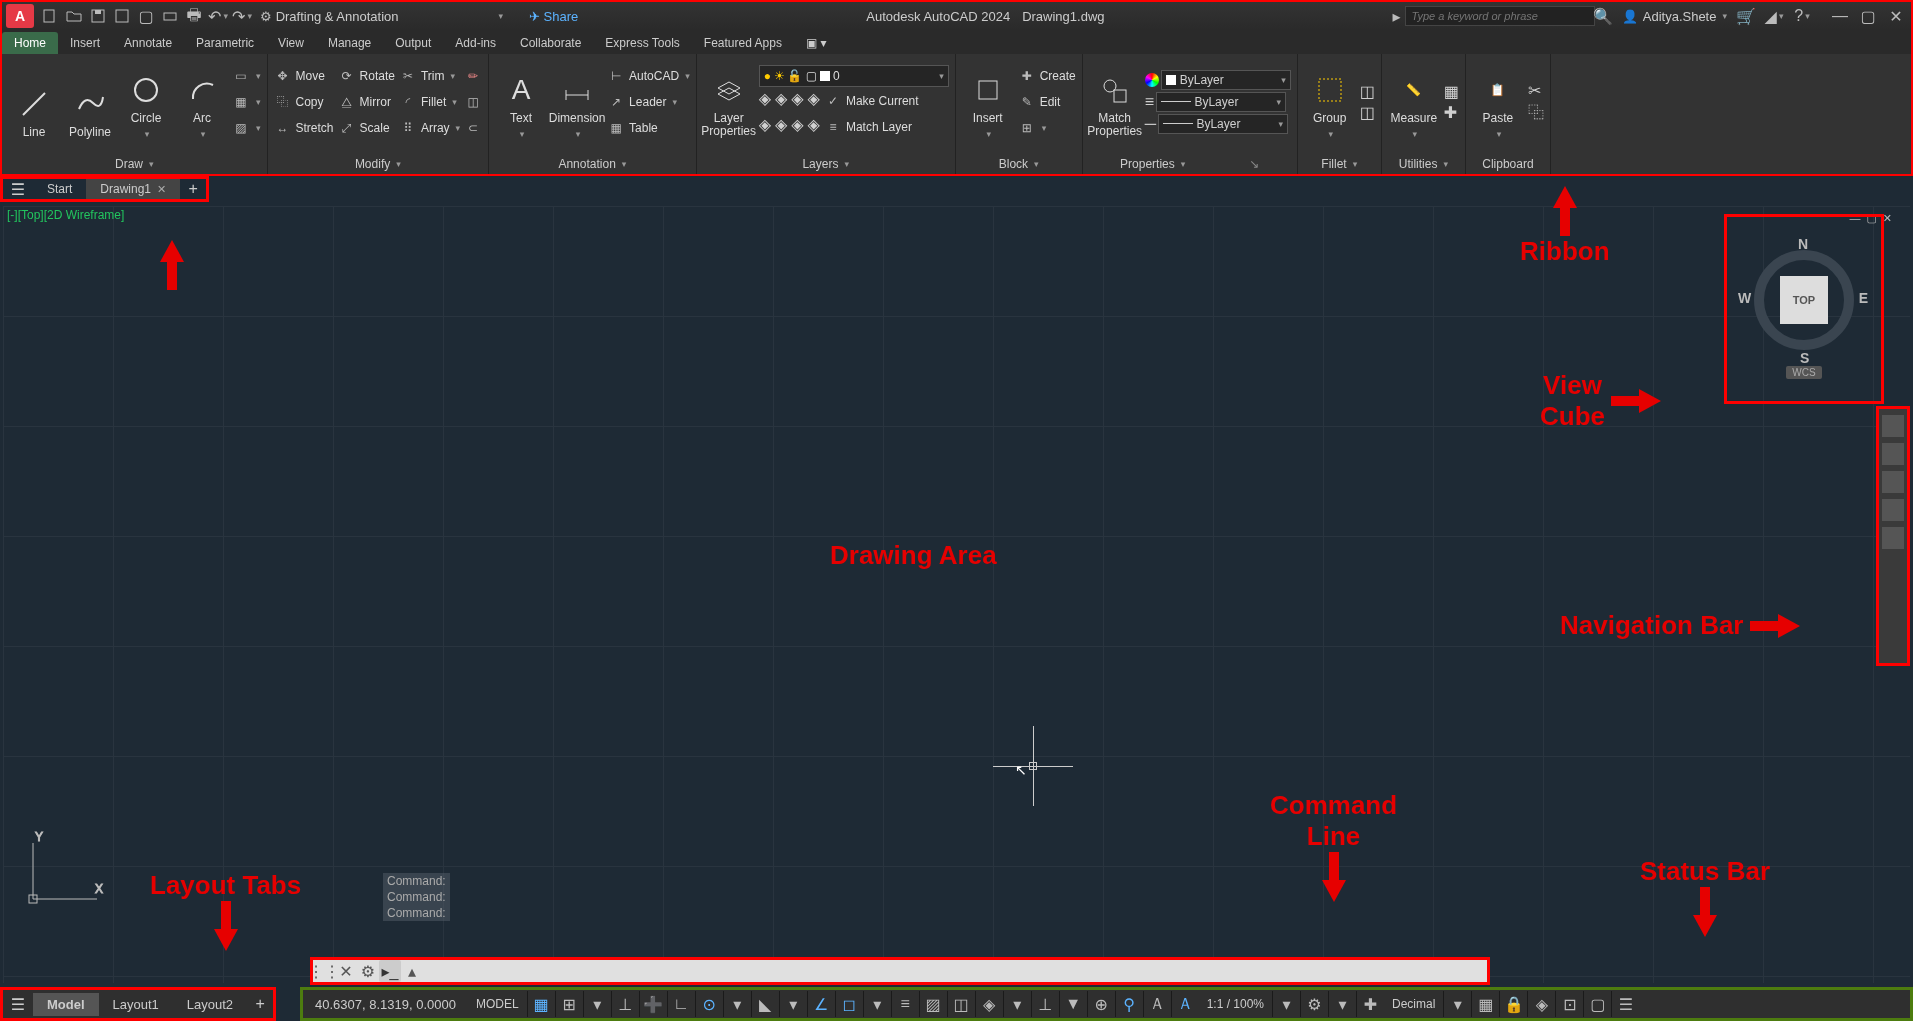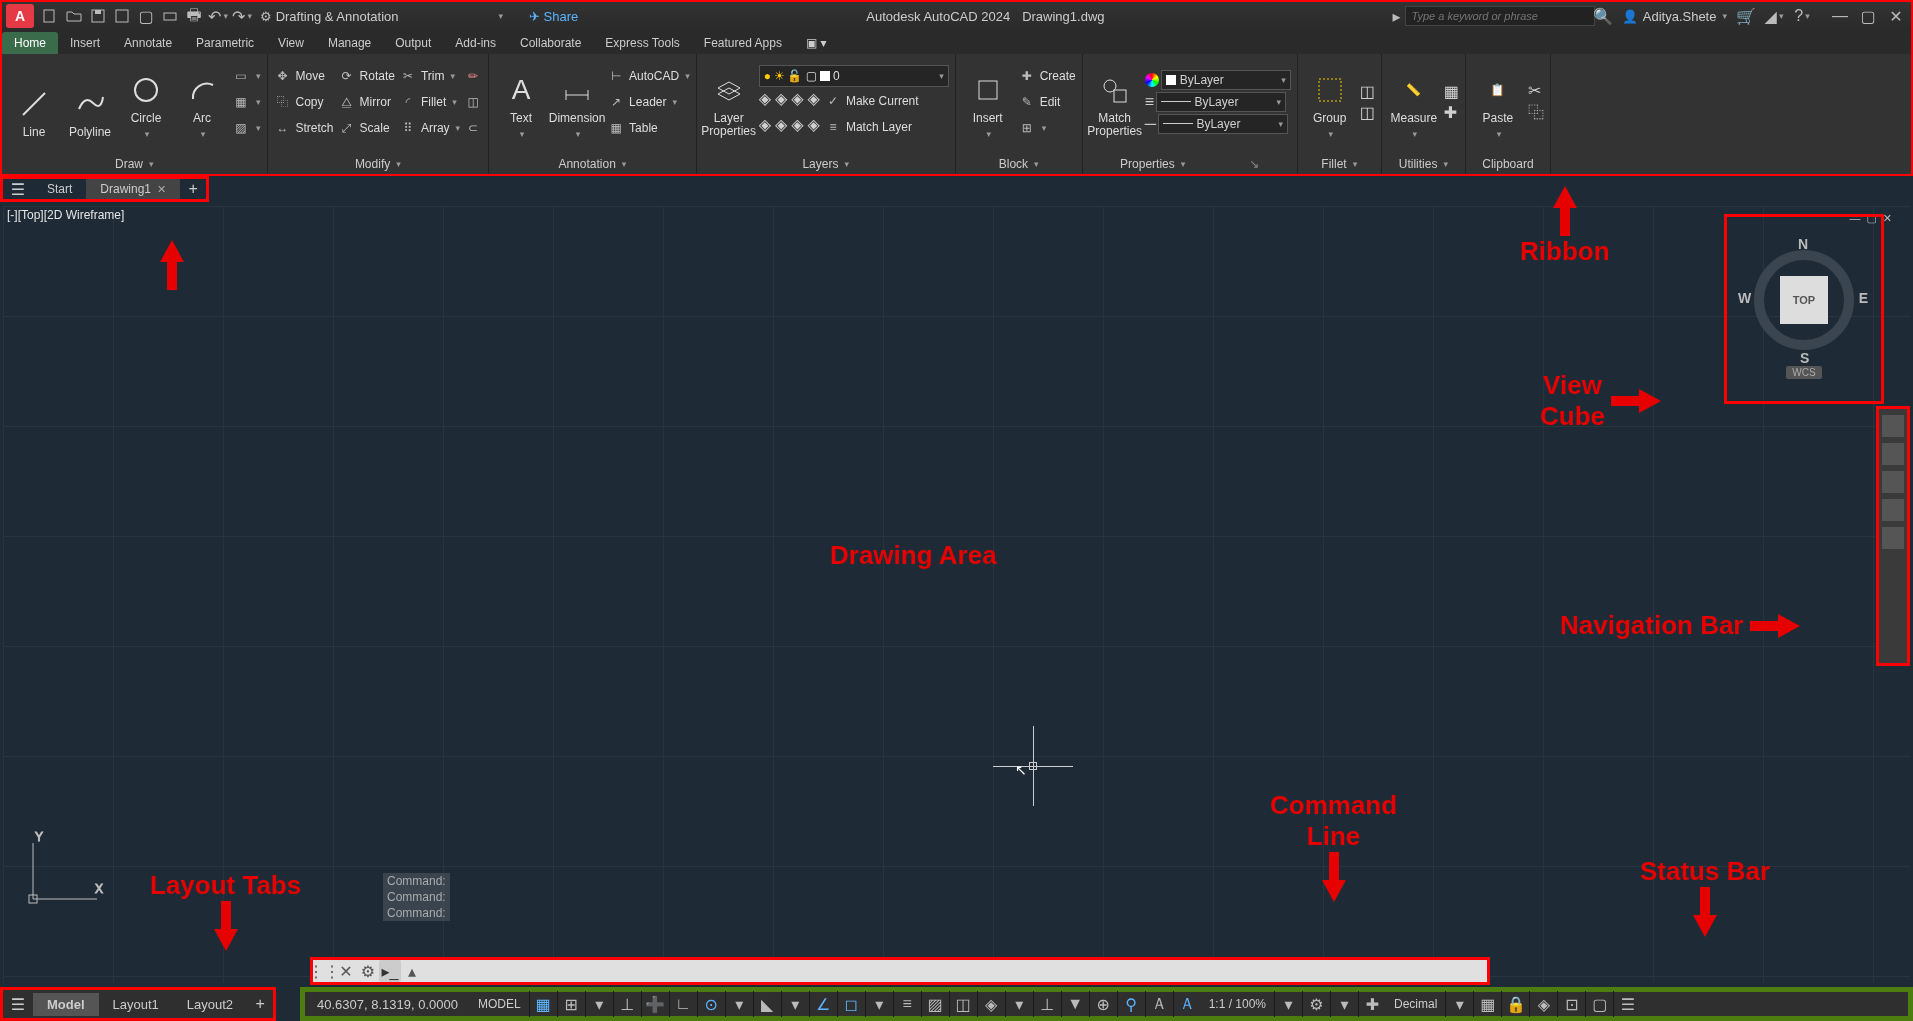--- a/index.html
+++ b/index.html
@@ -43,21 +43,21 @@
 .doc-tabs-row { height: 26px; background: #1e2a35; display: flex; align-items: center; position: relative; }
 .doc-tabs-box { display: flex; align-items: center; border: 3px solid red; height: 26px; }
 .doc-tab { padding: 3px 14px; color: #ccc; font-size: 12px; cursor: pointer; display: flex; align-items: center; gap: 6px; }
 .doc-tab.active { background: #444; }
 .doc-close { color: #aaa; font-size: 11px; }
 .ham { width: 30px; display: flex; align-items: center; justify-content: center; color: #ccc; cursor: pointer; }
 .plus-tab { width: 26px; text-align: center; color: #ccc; cursor: pointer; font-size: 16px; }
 
 
 .viewport { position: absolute; top: 206px; left: 3px; right: 3px; bottom: 38px; background: #1e2a35; }
-.vp-label { position: absolute; top: 2px; left: 4px; color: #e5e5e5; font-size: 12px; }
+.vp-label { position: absolute; top: 2px; left: 4px; color: #22c55e; font-size: 12px; }
 .grid-bg { position: absolute; inset: 0; background-image: linear-gradient(#29343f 1px, transparent 1px), linear-gradient(90deg, #29343f 1px, transparent 1px); background-size: 110px 110px; }
 .vp-ctrls { position: absolute; top: 6px; right: 18px; display: flex; gap: 6px; color: #bbb; font-size: 11px; }
 .crosshair { position: absolute; top: 520px; left: 990px; width: 80px; height: 80px; }
 .crosshair::before, .crosshair::after { content: ''; position: absolute; background: #ccc; }
 .crosshair::before { left: 0; right: 0; top: 50%; height: 1px; }
 .crosshair::after { top: 0; bottom: 0; left: 50%; width: 1px; }
 .crosshair .box { position: absolute; top: 50%; left: 50%; width: 8px; height: 8px; border: 1px solid #ccc; transform: translate(-50%,-50%); }
 .cursor-ptr { position: absolute; top: 556px; left: 1012px; color: #fff; font-size: 14px; }
 .ucs { position: absolute; bottom: 70px; left: 24px; color: #bbb; }
 .ucs svg { stroke: #bbb; }
@@ -76,21 +76,21 @@
 .nav-bar .nbtn { width: 22px; height: 22px; background: #555; cursor: pointer; }
 
 
 .cmd-history { position: absolute; bottom: 62px; left: 380px; color: #aaa; font-size: 12px; background: rgba(90,100,110,.45); }
 .cmd-history div { padding: 1px 4px; }
 .cmd-line { position: absolute; bottom: 36px; left: 310px; width: 1180px; height: 28px; border: 3px solid red; background: #e0e0e0; display: flex; align-items: center; }
 .cmd-line .cicon { width: 22px; height: 22px; display: flex; align-items: center; justify-content: center; color: #555; cursor: pointer; }
 .cmd-input { flex: 1; height: 20px; border: none; background: #eee; color: #777; font-style: italic; font-size: 13px; padding: 0 6px; outline: none; }
 
 
-.status-bar { position: absolute; bottom: 0; right: 0; height: 34px; background: #2f2f2f; display: flex; align-items: center; border: 5px solid #4d7c0f; }
+.status-bar { position: absolute; bottom: 0; right: 0; height: 34px; background: #2f2f2f; display: flex; align-items: center; border: 3px solid #4d7c0f; }
 .coords { color: #ccc; font-size: 13px; padding: 0 12px; }
 .sbtn { width: 28px; height: 26px; display: flex; align-items: center; justify-content: center; color: #bbb; cursor: pointer; border-left: 1px solid #1a1a1a; }
 .sbtn.on { color: #5cb3ff; }
 .stext { color: #ccc; font-size: 12px; padding: 0 8px; cursor: pointer; }
 
 
 .layout-tabs { position: absolute; bottom: 0; left: 0; height: 34px; display: flex; align-items: center; border: 3px solid red; background: #2f2f2f; }
 .layout-tab { padding: 4px 14px; color: #ccc; font-size: 13px; cursor: pointer; }
 .layout-tab.active { background: #555; font-weight: bold; }
 

